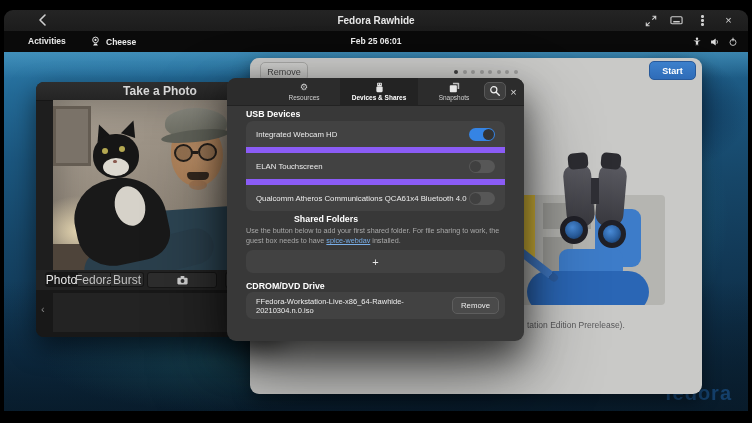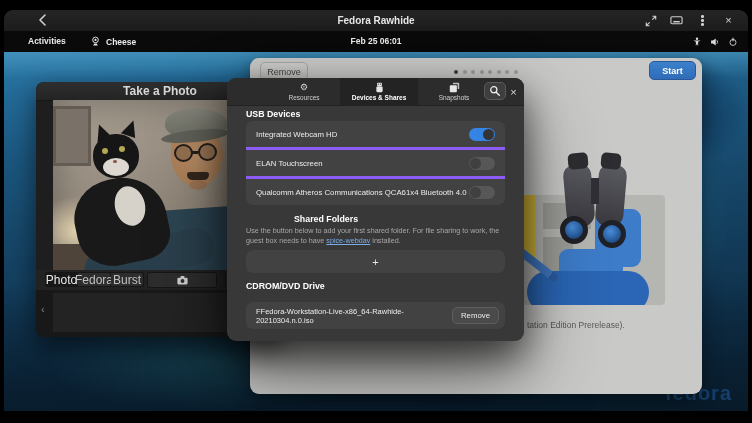--- a/index.html
+++ b/index.html
@@ -118,21 +118,21 @@
   .dtab .dtab-label{font-size:6.5px;}
   .dtab.active{background:#232323;color:#fff;}
   .dtab.active .dtab-label{font-weight:700;}
   .dtab-icon{height:11px;display:flex;align-items:center;justify-content:center;font-size:9px;line-height:1;}
   .dlg-search{right:18px;top:4px;width:22px;height:18px;background:#3e3e3e;border:1px solid #595959;border-radius:5px;
               display:flex;align-items:center;justify-content:center;box-sizing:border-box;}
   .dlg-close{right:3px;top:0;width:15px;height:27px;display:flex;align-items:center;justify-content:center;
              color:#dadada;font-size:11px;}
   .sec-title{left:19px;font-size:8.8px;font-weight:700;color:#fff;}
   .card{left:19px;width:259px;background:#424242;border-radius:7px;box-sizing:border-box;}
-  .usb-row{height:26px;display:flex;align-items:center;padding:0 10px;border-bottom:3px solid #8b5cf6;}
+  .usb-row{height:26px;display:flex;align-items:center;padding:0 10px;border-bottom:6px solid #8b5cf6;}
   .usb-row:last-child{border-bottom:none;}
   .usb-label{flex:1;font-size:7.8px;color:#ececec;}
   .switch{position:relative;width:26px;height:13px;border-radius:7px;}
   .switch.on{background:#3584e4;}
   .switch.off{background:#575757;}
   .knob{position:absolute;top:1px;width:11px;height:11px;border-radius:50%;}
   .switch.on .knob{right:1px;background:#333;}
   .switch.off .knob{left:1px;background:#404040;}
   .desc{left:19px;width:259px;font-size:7.2px;line-height:10px;color:#a8a8a8;}
   .desc a{color:#78aee8;text-decoration:underline;}
@@ -375,19 +375,19 @@
         </div>
       </div>
 
     <div class="abs sec-title" style="top:136px;padding-left:48px;">Shared Folders</div>
     <div class="abs desc" style="top:148px;">
       <span>Use the button below to add your first shared folder. For file sharing to work, the guest box needs to have </span><a href="#">spice-webdav</a><span> installed.</span>
     </div>
     <div class="abs card plus-btn" style="top:172px;">+</div>
 
     <div class="abs sec-title" style="top:203px;">CDROM/DVD Drive</div>
-    <div class="abs card iso-row" style="top:224px;gap:44px;">
+    <div class="abs card iso-row" style="top:214px;gap:44px;">
       <span class="iso-label">FFedora-Workstation-Live-x86_64-Rawhide-20210304.n.0.iso</span>
       <span class="remove-btn">Remove</span>
     </div>
   </div>
 
 </div>
 
 </body></html>

